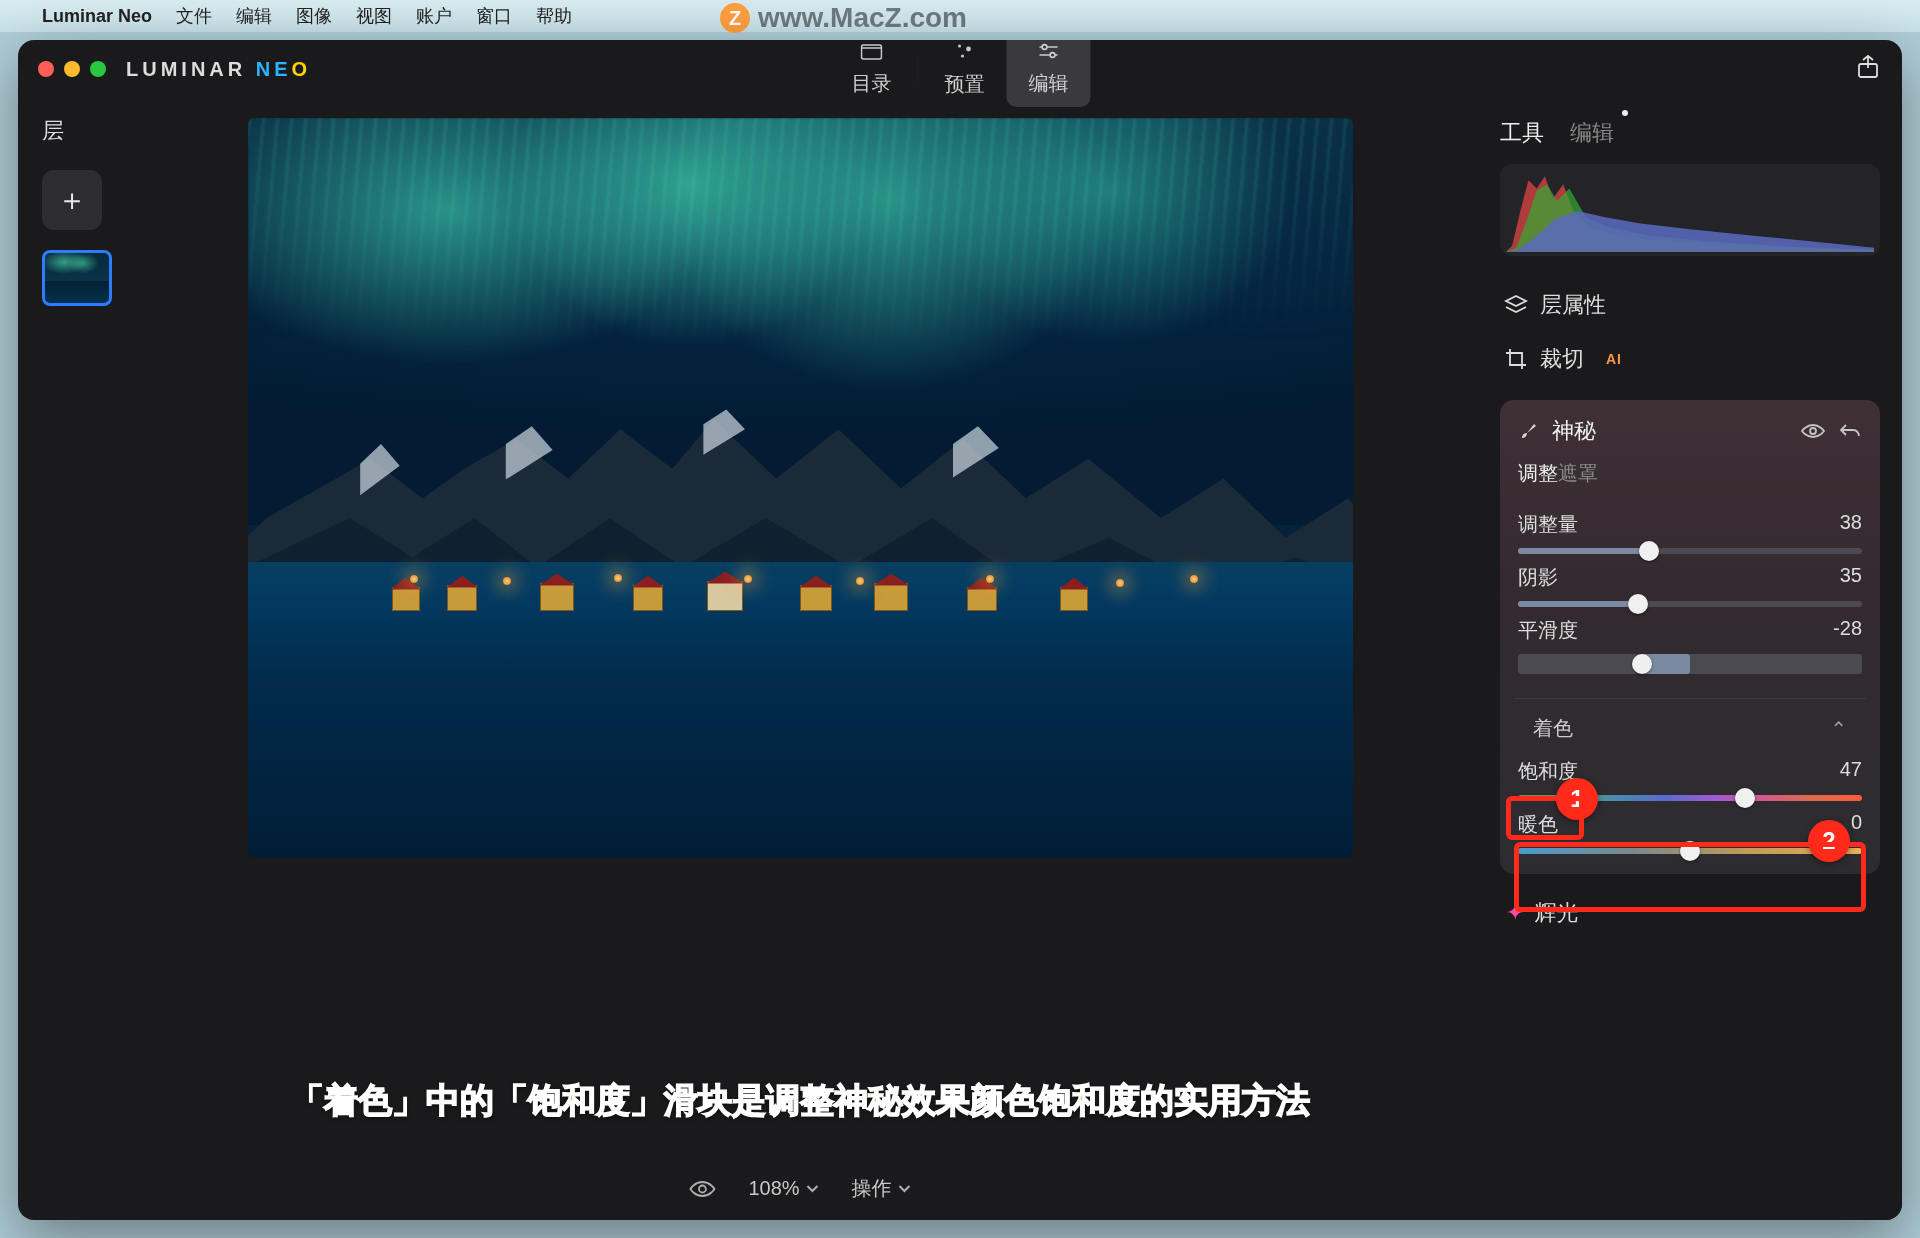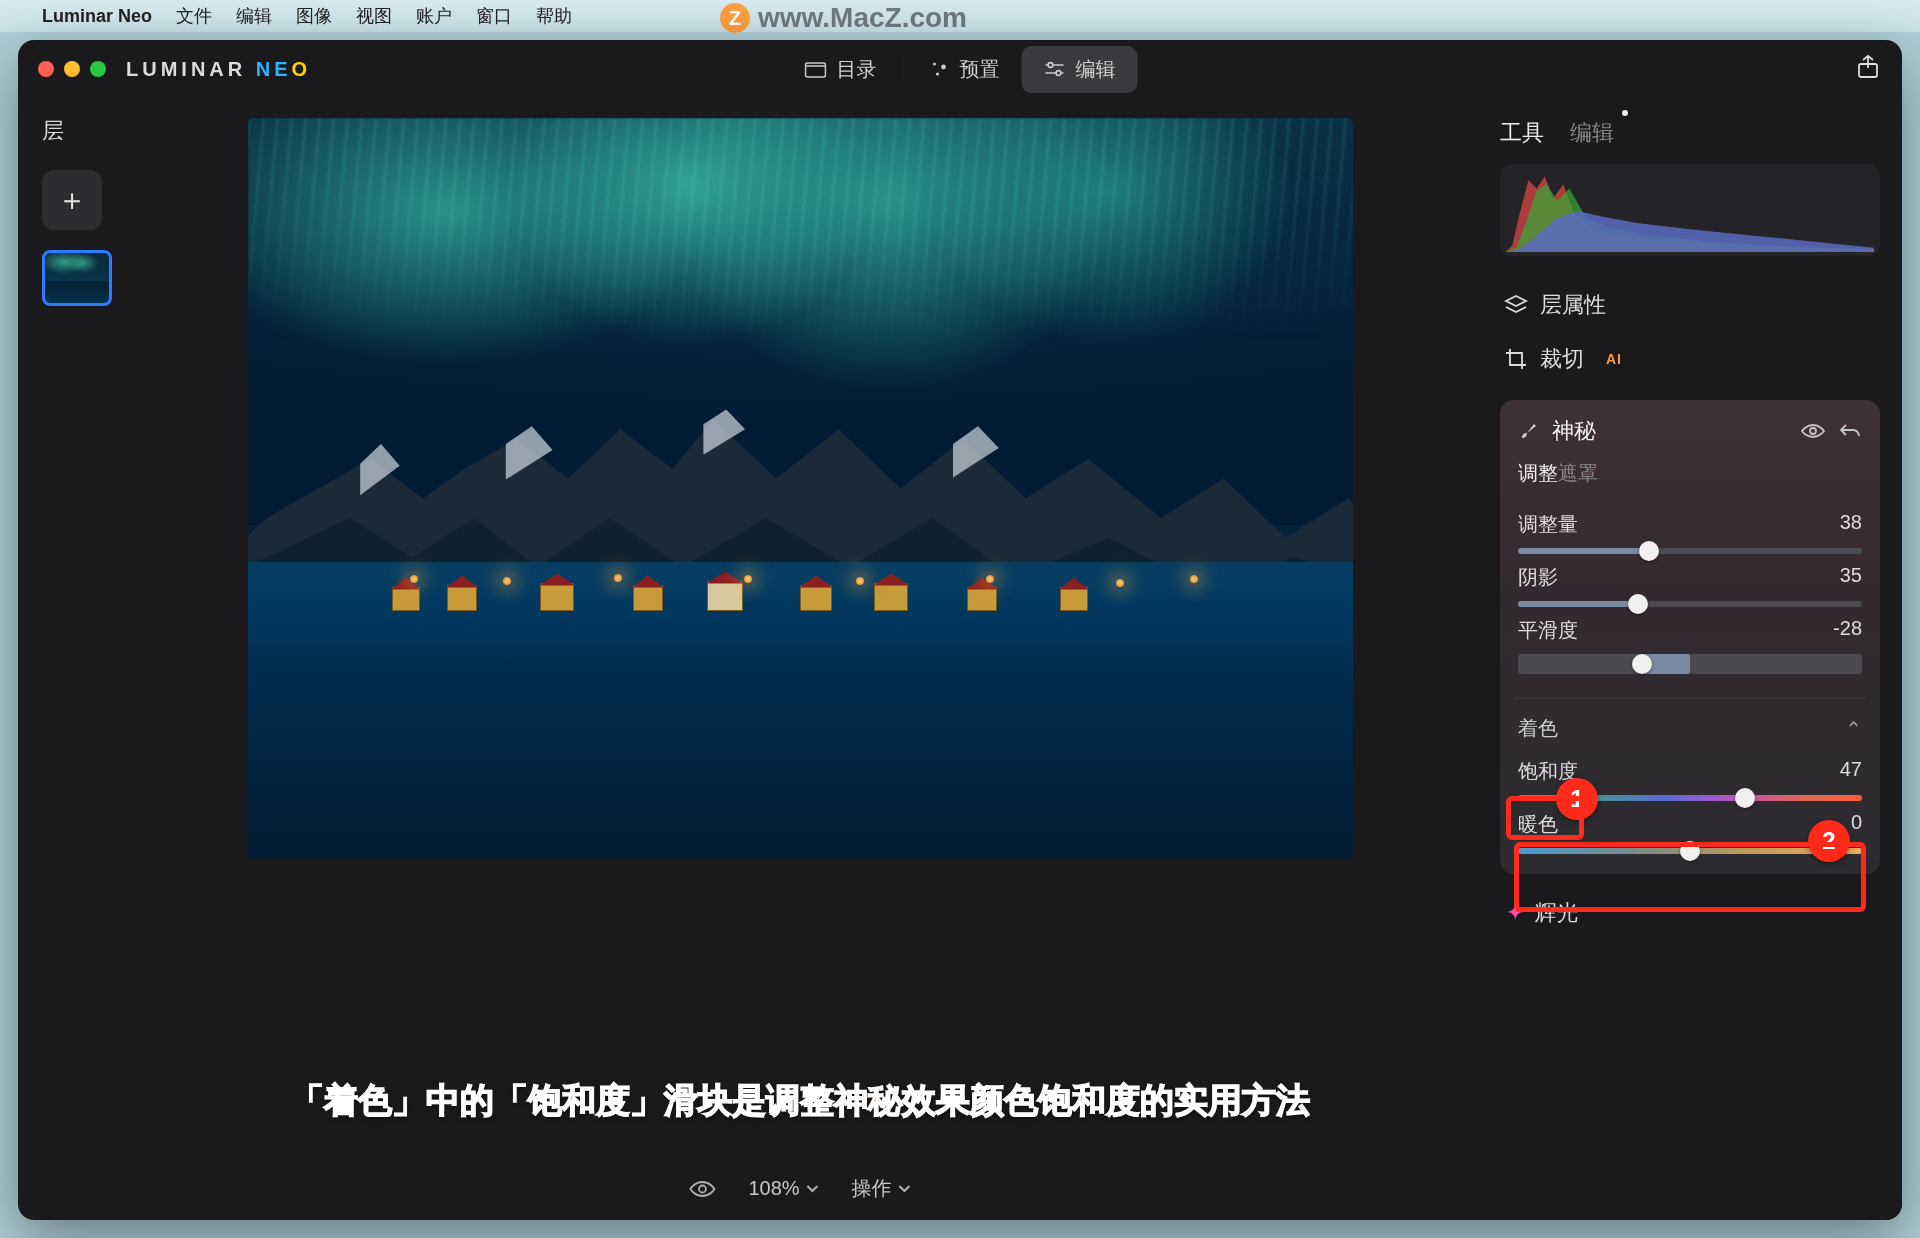--- a/index.html
+++ b/index.html
@@ -14,21 +14,21 @@
 
 
 .window { position:absolute; top:40px; left:18px; right:18px; bottom:18px; background:#1a1a1c; border-radius:16px; box-shadow:0 20px 60px rgba(0,0,0,.4); display:flex; flex-direction:column; overflow:hidden;}
 .titlebar { height:58px; display:flex; align-items:center; padding:0 20px; position:relative;}
 .traffic { display:flex; gap:10px; }
 .dot { width:16px;height:16px;border-radius:50%; }
 .dot.r{background:#ff5f57;} .dot.y{background:#febc2e;} .dot.g{background:#28c840;}
 .brand { margin-left:20px; font-size:20px; letter-spacing:4px; font-weight:600;}
 .brand .l {color:#dcdcdc;} .brand .n1{color:#2cb4ff;} .brand .n2{color:#ffd400;}
 .center-tabs { position:absolute; left:50%; transform:translateX(-50%); display:flex; align-items:center; gap:0;}
-.ctab { display:flex; align-items:center; gap:10px; padding:10px 22px; color:#d0d0d0; font-size:20px; border-radius:10px;}
+.ctab { display:flex; align-items:center; gap:10px; padding:10px 22px; color:#d0d0d0; font-size:20px; border-radius:10px;flex-direction:column;}
 .ctab .ico{opacity:.9;}
 .ctab.active { background:#3a3a3e;}
 .ctab.sep { border-left:1px solid #3a3a3e; height:28px; padding:0; margin:0 4px;}
 .share { position:absolute; right:22px; color:#d0d0d0; }
 
 .body { flex:1; display:flex; min-height:0;}
 .left { width:100px; padding:18px 0 0 24px; }
 .left h4 { color:#ddd; font-size:22px; font-weight:500; margin-bottom:24px;}
 .addbtn { width:60px;height:60px;border-radius:12px;background:#2d2d31;color:#e6e6e6;display:flex;align-items:center;justify-content:center;font-size:30px;margin-bottom:20px;}
 .thumb { width:70px;height:56px;border-radius:8px;border:3px solid #2f7bff; background:linear-gradient(#0a2a3a 0%, #08334a 55%, #052033 56%, #04314f 100%); position:relative; overflow:hidden;}
@@ -84,21 +84,21 @@
 .slider { padding:10px 18px 0;}
 .slider .row{display:flex;justify-content:space-between;color:#ddd;font-size:20px;margin-bottom:10px;}
 .track { position:relative; height:6px; border-radius:3px; background:#4a4a50;}
 .track .fill{position:absolute;top:0;bottom:0;background:#7a8aa0;border-radius:3px;}
 .track.center .fill{background:#7a8aa0;}
 .knob{position:absolute;top:50%;width:20px;height:20px;border-radius:50%;background:#f0f0f0;transform:translate(-50%,-50%);box-shadow:0 1px 3px rgba(0,0,0,.5);}
 .track.rainbow{background:linear-gradient(90deg,#5aa04a,#5a9a7a,#4a8aaa,#5a6ad0,#a05ad0,#d05a8a,#e06a4a,#ff5a3a);}
 .track.warm{background:linear-gradient(90deg,#4a9ad0,#7a8a8a,#c09a5a,#e8b05a);}
 
 .section-split{height:1px;background:#3a3a40;margin:24px 14px 0;}
-.subhdr{display:flex;align-items:center;justify-content:space-between;padding:16px 18px 6px;color:#ccc;font-size:20px;}
+.subhdr{display:flex;align-items:center;justify-content:space-between;padding:16px 33px 6px;color:#ccc;font-size:20px;}
 .chev{color:#999;}
 
 .redbox { position:absolute; border:5px solid #ff2a1a; border-radius:6px; pointer-events:none;}
 .badge { position:absolute; width:42px;height:42px;border-radius:50%;background:#ff2a1a;color:#fff;display:flex;align-items:center;justify-content:center;font-size:24px;font-weight:700;box-shadow:0 2px 6px rgba(0,0,0,.4);} 
 
 .glow-row{display:flex;align-items:center;gap:10px;color:#ddd;font-size:22px;padding:24px 6px 0;}
 .spark{color:#ff4aa0;}
 </style>
 </head>
 <body>

